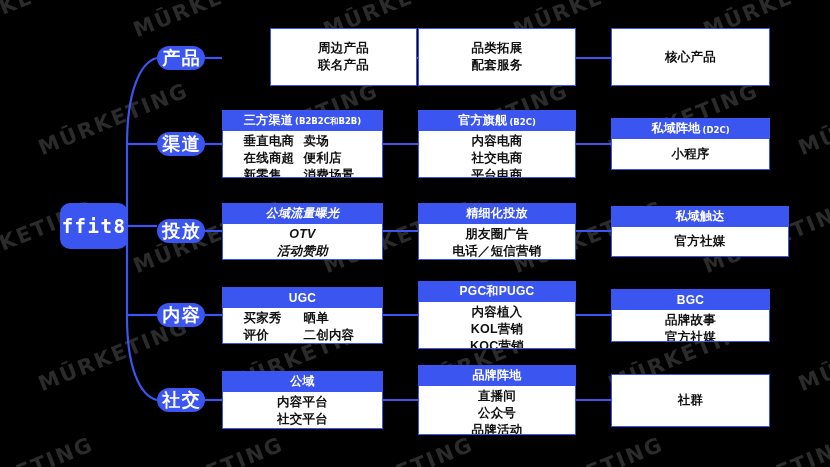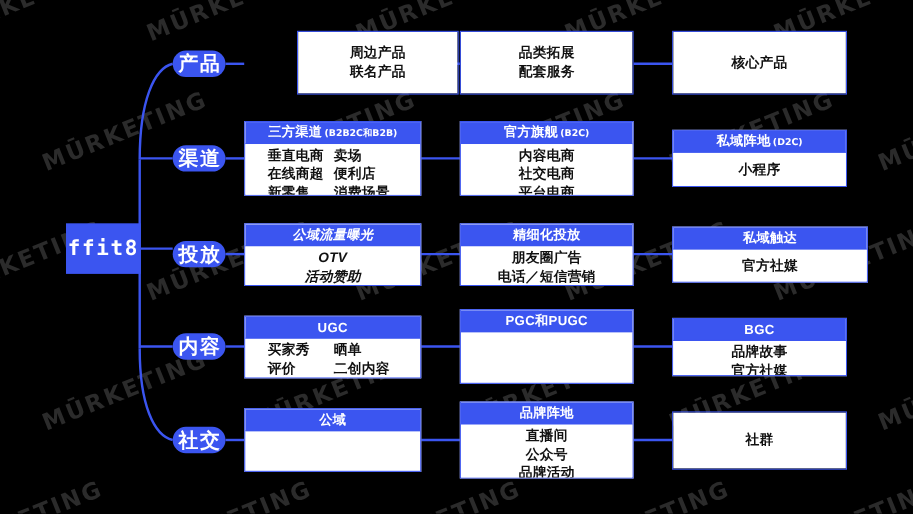--- a/index.html
+++ b/index.html
@@ -24,21 +24,21 @@
     font-family:"DejaVu Sans",sans-serif;
   }
 
   
   #wires{position:absolute;left:0;top:0;width:830px;height:467px;z-index:1;}
 
   
   #logo{
     position:absolute;left:60px;top:203px;width:68px;height:46px;
     background:#3b55f0;z-index:3;
-    display:flex;align-items:center;justify-content:center;
+    display:flex;align-items:center;justify-content:center;border-radius:10px;
   }
   #logo .logo-text{
     color:#fff;font-size:19px;font-weight:700;letter-spacing:1.5px;
     font-family:"DejaVu Sans Mono","Liberation Mono",monospace;
   }
 
   
   .pill{
     position:absolute;z-index:4;
     width:48px;height:24px;border-radius:12px;
@@ -265,34 +265,43 @@
           <div class="card-line two-col">
             <span>评价</span>
             <span>二创内容</span>
           </div>
         </div>
       </div>
       <div class="card" style="left: 418px; top: 281px; width: 158px; height: 68px;">
         <div class="card-header">
           <span>PGC和PUGC</span>
         </div>
+        <div class="card-body">
+          <div class="card-line">内容植入</div>
+          <div class="card-line">KOL营销</div>
+          <div class="card-line">KOC营销</div>
+        </div>
       </div>
       <div class="card" style="left: 611px; top: 289px; width: 159px; height: 53px;">
         <div class="card-header">
           <span>BGC</span>
         </div>
         <div class="card-body">
           <div class="card-line">品牌故事</div>
           <div class="card-line">官方社媒</div>
         </div>
       </div>
       <div class="pill" style="left: 157px; top: 388px;">社交</div>
       <div class="card" style="left: 222px; top: 371px; width: 161px; height: 58px;">
         <div class="card-header">
           <span>公域</span>
+        </div>
+        <div class="card-body">
+          <div class="card-line">内容平台</div>
+          <div class="card-line">社交平台</div>
         </div>
       </div>
       <div class="card" style="left: 418px; top: 365px; width: 158px; height: 70px;">
         <div class="card-header">
           <span>品牌阵地</span>
         </div>
         <div class="card-body">
           <div class="card-line">直播间</div>
           <div class="card-line">公众号</div>
           <div class="card-line">品牌活动</div>

